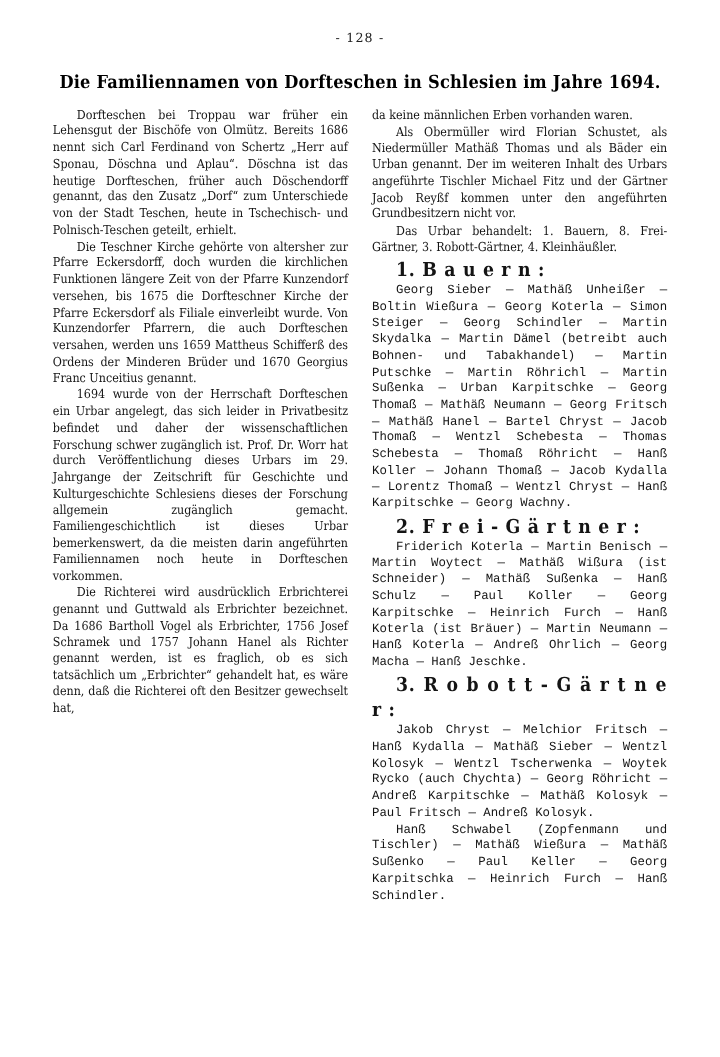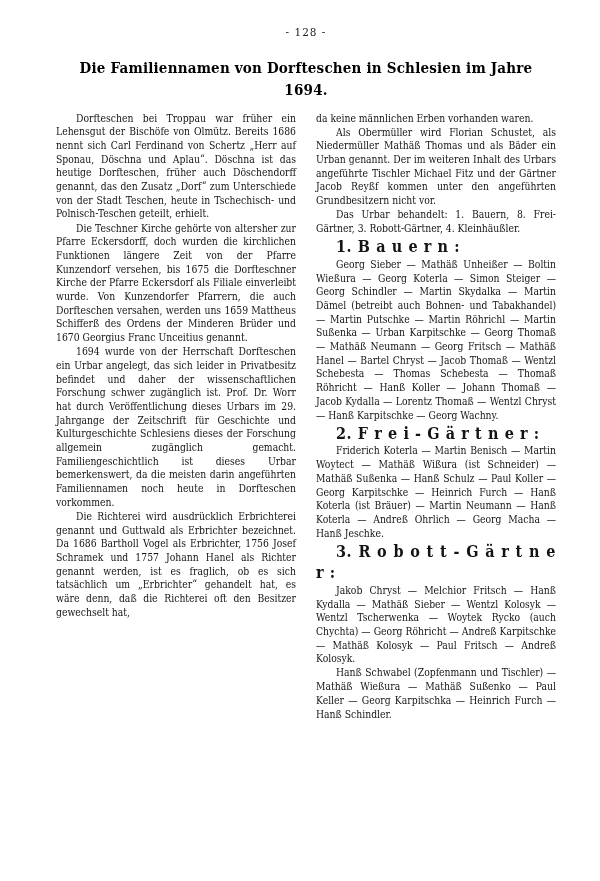--- a/index.html
+++ b/index.html
@@ -12,21 +12,21 @@
     height: 881px;
     font-family: "DejaVu Serif", serif;
     color: #1a1a1a;
     position: relative;
     overflow: hidden;
   }
   .page {
     width: 600px;
     height: 621px;
     box-sizing: border-box;
-    padding: 26px 44px 20px 56px;
+    padding: 26px 44px 20px 44px;
     position: relative;
   }
   .page-number {
     text-align: center;
     font-size: 10.5px;
     letter-spacing: 1px;
     margin-bottom: 20px;
     color: #222;
   }
   .title {
@@ -73,20 +73,21 @@
     font-weight: bold;
     font-size: 16px;
     margin: 5px 0 2px 0;
     text-indent: 0;
     letter-spacing: 0.6px;
   }
   .list-block {
     text-indent: 20px;
     margin: 0 0 2px 0;
     text-align: justify;
+    font-family: Liberation Mono, monospace;
   }
   
   .fraktur {
     font-family: "DejaVu Serif", serif;
     font-stretch: condensed;
   }
 </style>
 </head>
 <body>
 

